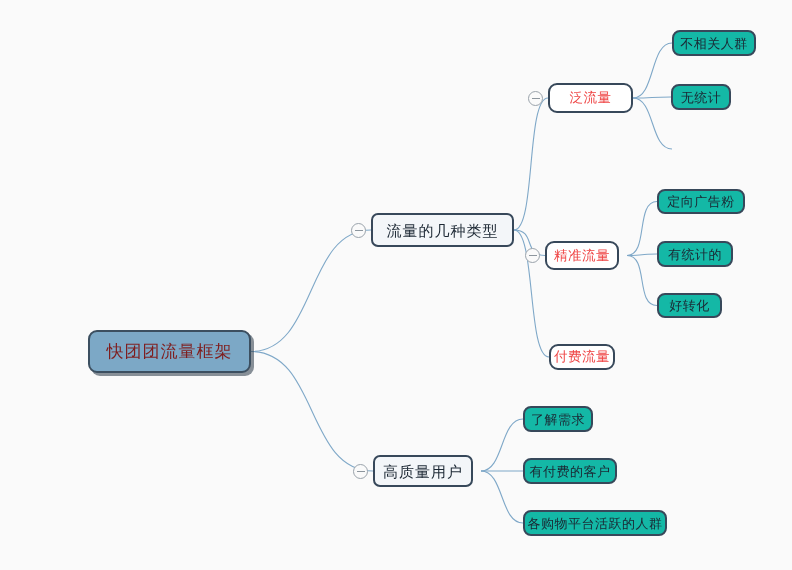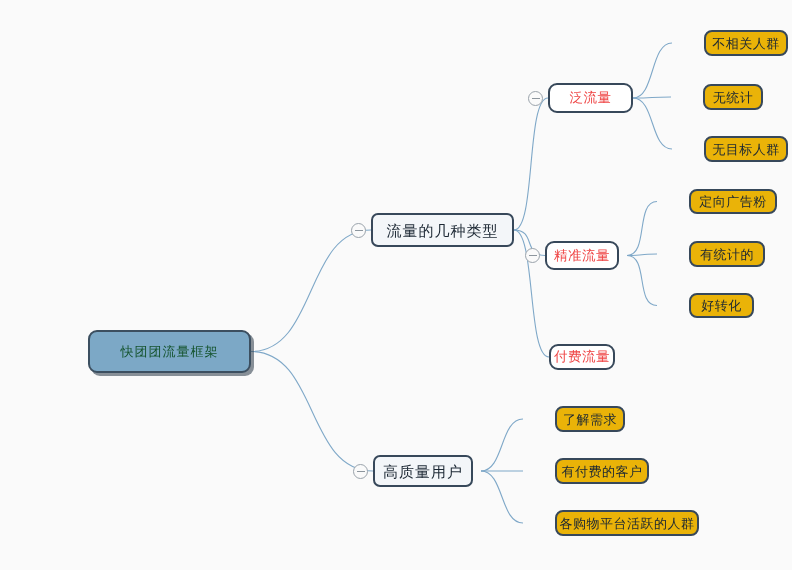--- a/index.html
+++ b/index.html
@@ -36,22 +36,22 @@
     align-items: center;
     justify-content: center;
     white-space: nowrap;
     line-height: 1;
   }
   
   .node.root {
     background: #7ca8c6;
     border: 2px solid #3c4f60;
     border-radius: 9px;
-    color: #14532d;
-    font-size: 13px;
+    color: #7f1d1d;
+    font-size: 17px;
     letter-spacing: 1px;
     box-shadow: 3px 3px 0 rgba(40,55,70,0.55);
   }
   
   .node.lvl2 {
     background: #f3f6f9;
     border: 2.5px solid #37485a;
     border-radius: 7px;
     color: #1b2733;
     font-size: 15px;
@@ -61,27 +61,26 @@
   .node.lvl3 {
     background: #ffffff;
     border: 2.5px solid #37485a;
     border-radius: 9px;
     color: #ef4444;
     font-size: 13.5px;
     letter-spacing: 0.5px;
   }
   
   .node.lvl4 {
-    background: #eab308;
+    background: #14b8a6;
     border: 2px solid #37485a;
     border-radius: 8px;
     color: #1b2733;
     font-size: 13px;
     letter-spacing: 0.5px;
-    margin-left: 32px;
   }
   .toggle {
     position: absolute;
     width: 15px;
     height: 15px;
     border-radius: 50%;
     border: 1px solid #9aa3ab;
     background: #fafafa;
     box-sizing: border-box;
   }
@@ -120,20 +119,19 @@
     <div class="toggle" style="left: 351px; top: 222.5px;"></div>
     <div class="node lvl2" style="left: 373px; top: 455px; width: 100px; height: 32px;">高质量用户</div>
     <div class="toggle" style="left: 353px; top: 463.5px;"></div>
     <div class="node lvl3" style="left: 548px; top: 83px; width: 85px; height: 30px;">泛流量</div>
     <div class="toggle" style="left: 528px; top: 90.5px;"></div>
     <div class="node lvl3" style="left: 545px; top: 241px; width: 74px; height: 29px;">精准流量</div>
     <div class="toggle" style="left: 525px; top: 248px;"></div>
     <div class="node lvl3" style="left: 549px; top: 344px; width: 66px; height: 26px;">付费流量</div>
     <div class="node lvl4" style="left: 672px; top: 30px; width: 84px; height: 26px;">不相关人群</div>
     <div class="node lvl4" style="left: 671px; top: 84px; width: 60px; height: 26px;">无统计</div>
-    <div class="node lvl4" style="left: 672px; top: 136px; width: 84px; height: 26px;">无目标人群</div>
     <div class="node lvl4" style="left: 657px; top: 189px; width: 88px; height: 25px;">定向广告粉</div>
     <div class="node lvl4" style="left: 657px; top: 241px; width: 76px; height: 26px;">有统计的</div>
     <div class="node lvl4" style="left: 657px; top: 293px; width: 65px; height: 25px;">好转化</div>
     <div class="node lvl4" style="left: 523px; top: 406px; width: 70px; height: 26px;">了解需求</div>
     <div class="node lvl4" style="left: 523px; top: 458px; width: 94px; height: 26px;">有付费的客户</div>
     <div class="node lvl4" style="left: 523px; top: 510px; width: 144px; height: 26px; border-radius: 8px;">各购物平台活跃的人群</div>
   </div>
 
 </body></html>

